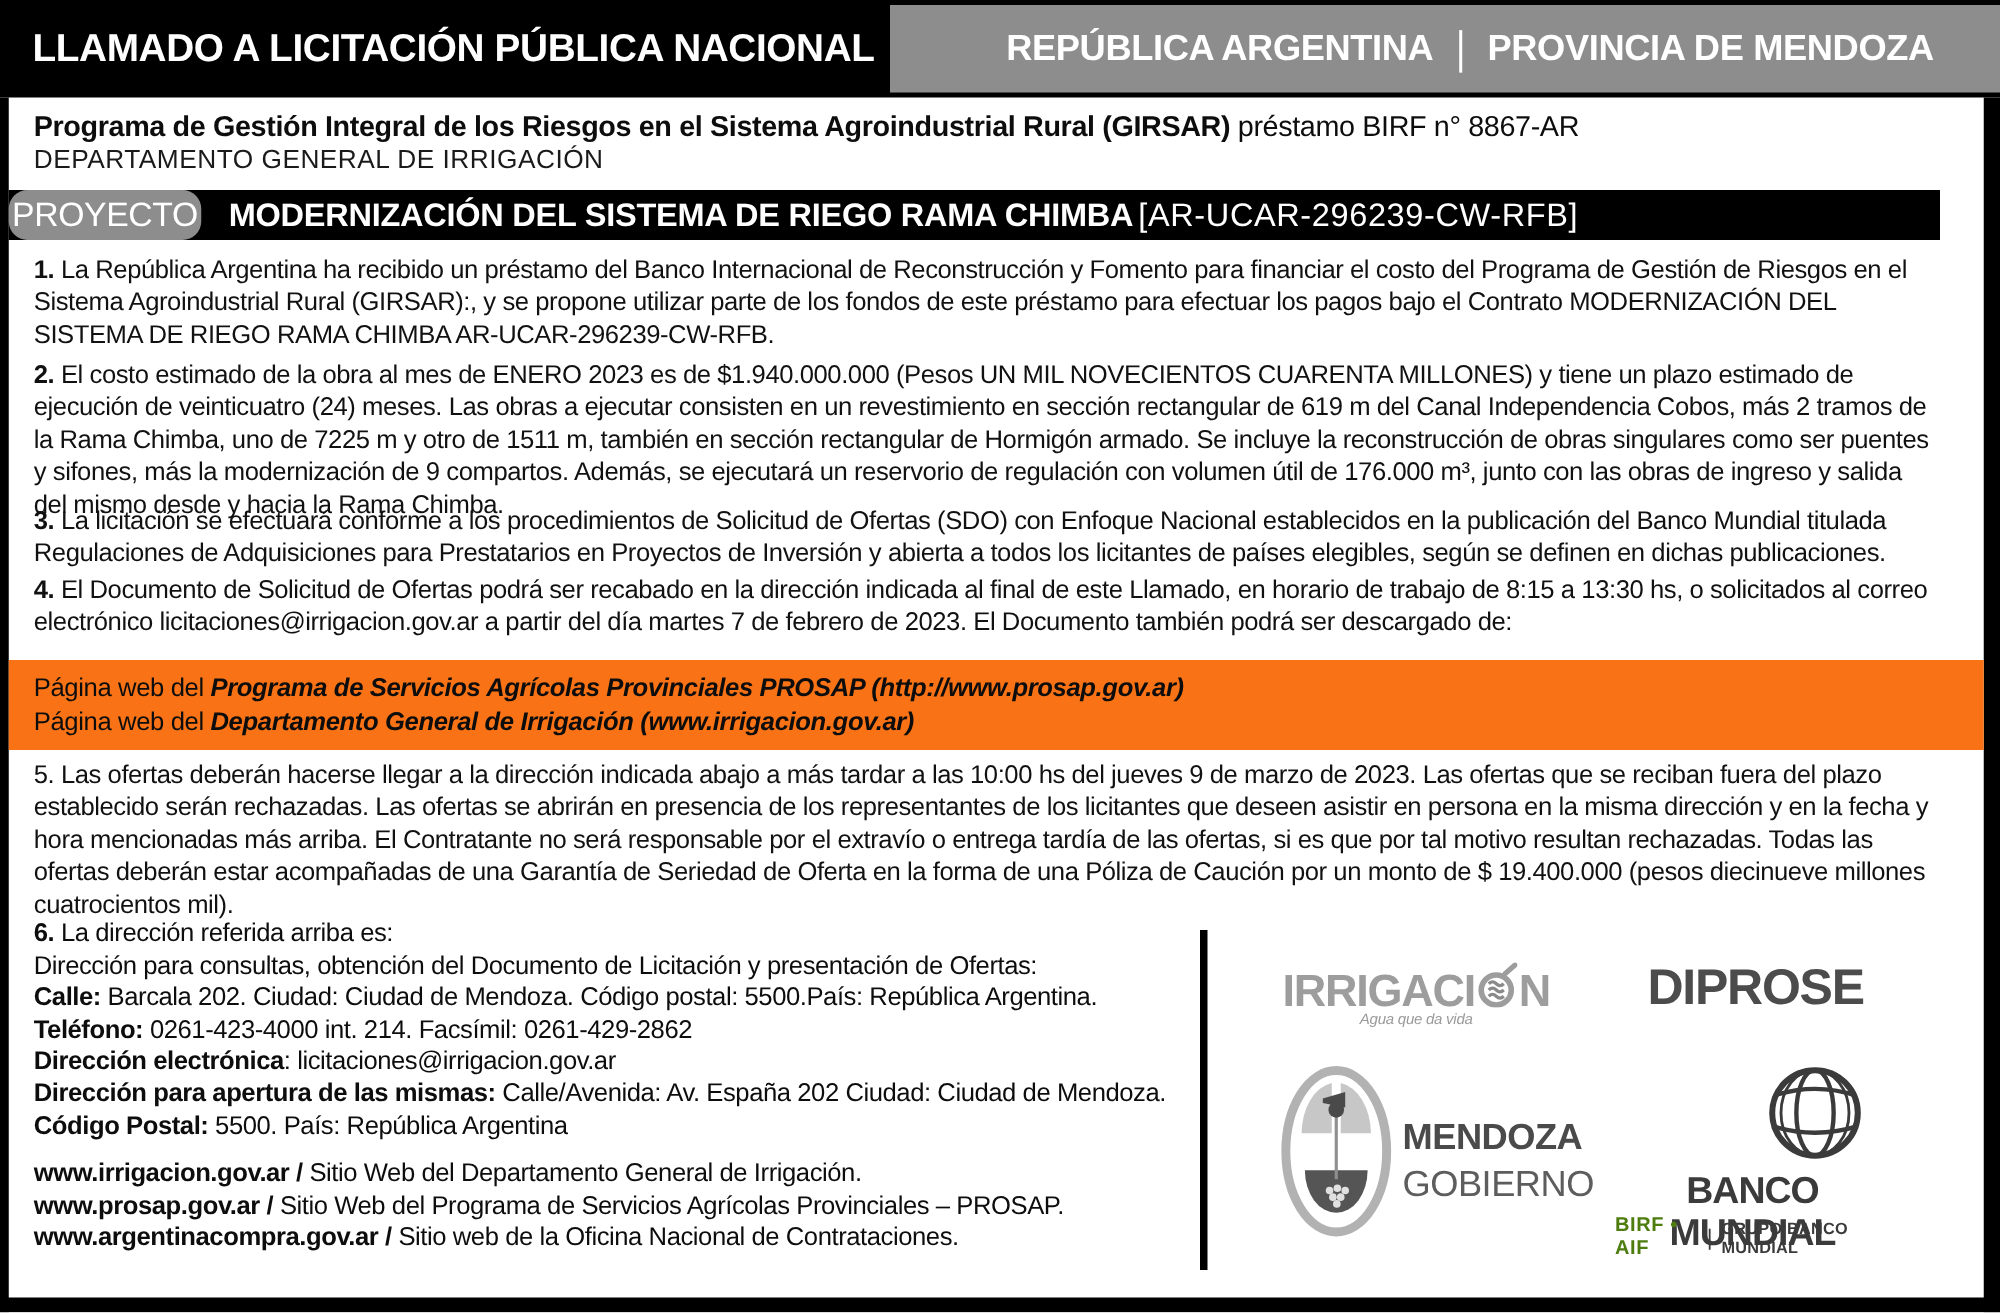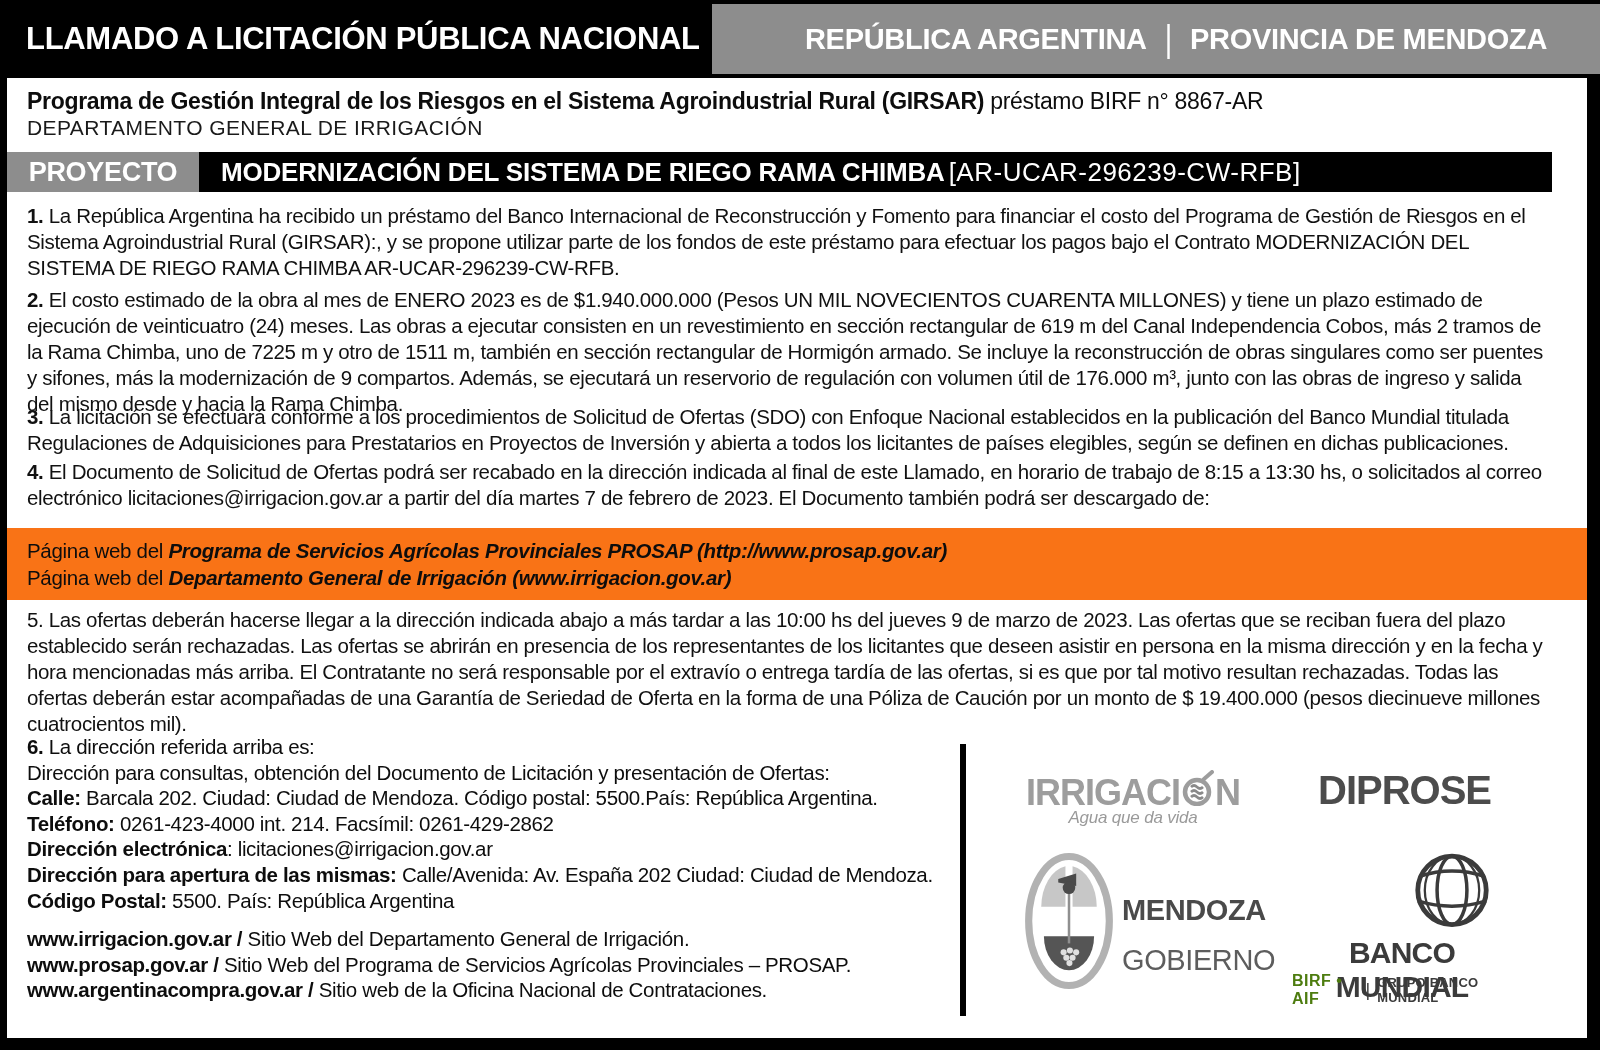--- a/index.html
+++ b/index.html
@@ -29,22 +29,22 @@
   .intro-line1 { position:absolute; left:27px; top:88px; font-size:23px; letter-spacing:-0.3px; }
   .intro-line1 b { font-weight:700; }
   .intro-line2 { position:absolute; left:27px; top:116px; font-size:21px; letter-spacing:0.4px; color:#1a1a1a; }
 
   
   .project-bar {
     position:absolute; left:7px; top:152px; width:1545px; height:40px; background:#000;
     display:flex; align-items:stretch;
   }
   .project-label {
-    width:192px; background:#8d8d8d; color:#fff; display:flex; align-items:center; justify-content:center;
-    font-size:27px; font-weight:700; letter-spacing:-0.3px;
+    width:154px; background:#8d8d8d; color:#fff; display:flex; align-items:center; justify-content:center;
+    font-size:27px; font-weight:400; letter-spacing:-0.3px;border-radius:15px;
   }
   .project-title {
     display:flex; align-items:center; color:#fff; padding-left:22px; font-size:26px; letter-spacing:-0.2px; white-space:nowrap;
   }
   .project-title b { font-weight:800; }
   .project-title .code { font-weight:400; margin-left:4px; letter-spacing:0.5px; }
 
   
   .para {
     position:absolute; left:27px; width:1520px; font-size:20.5px; line-height:26px;
@@ -71,30 +71,30 @@
   .v-divider { position:absolute; left:960px; top:744px; width:6px; height:272px; background:#000; }
 
   .irrigacion-logo {
     position:absolute; left:1030px; top:770px; width:206px; text-align:left;
     color:#9d9d9d; font-size:36px; font-weight:800; letter-spacing:-1px;
     display:flex; align-items:center; justify-content:center;
   }
   .irrigacion-logo svg { margin:0 1px 0 2px; }
   .irrigacion-tagline {
     position:absolute; left:1030px; top:808px; width:206px; text-align:center;
-    color:#9a9a9a; font-size:17px; font-style:italic; letter-spacing:-0.2px;
+    color:#9a9a9a; font-size:12px; font-style:italic; letter-spacing:-0.2px;
   }
   .diprose-logo {
     position:absolute; left:1318px; top:768px; width:170px; text-align:left;
     color:#4c4c4c; font-size:40px; font-weight:800; letter-spacing:-1px;
   }
   .mendoza-logo { position:absolute; left:1024px; top:852px; }
   .mendoza-text { position:absolute; left:1122px; top:894px; font-size:29px; letter-spacing:-0.4px; }
   .mendoza-text .l1 { font-weight:800; color:#4a4a4a; }
-  .mendoza-text .l2 { font-weight:400; color:#5d5d5d; margin-top:17px; }
+  .mendoza-text .l2 { font-weight:400; color:#5d5d5d; margin-top:5px; }
 
   .wb-globe { position:absolute; left:1352px; top:850px; width:200px; text-align:center; }
   .wb-name  { position:absolute; left:1292px; top:936px; width:220px; text-align:center;
               font-size:30px; font-weight:800; color:#3b3b3b; letter-spacing:-0.8px; }
   .wb-sub   { position:absolute; left:1292px; top:972px; width:220px; display:flex; align-items:center; justify-content:center; gap:7px; }
   .wb-sub .s1 { color:#4d7c0f; font-weight:700; font-size:16px; letter-spacing:0.5px; }
   .wb-sub .bar { color:#3b3b3b; font-weight:400; font-size:18px; }
   .wb-sub .s2 { color:#3b3b3b; font-weight:800; font-size:13px; letter-spacing:0.2px; }
 </style>
 </head>

